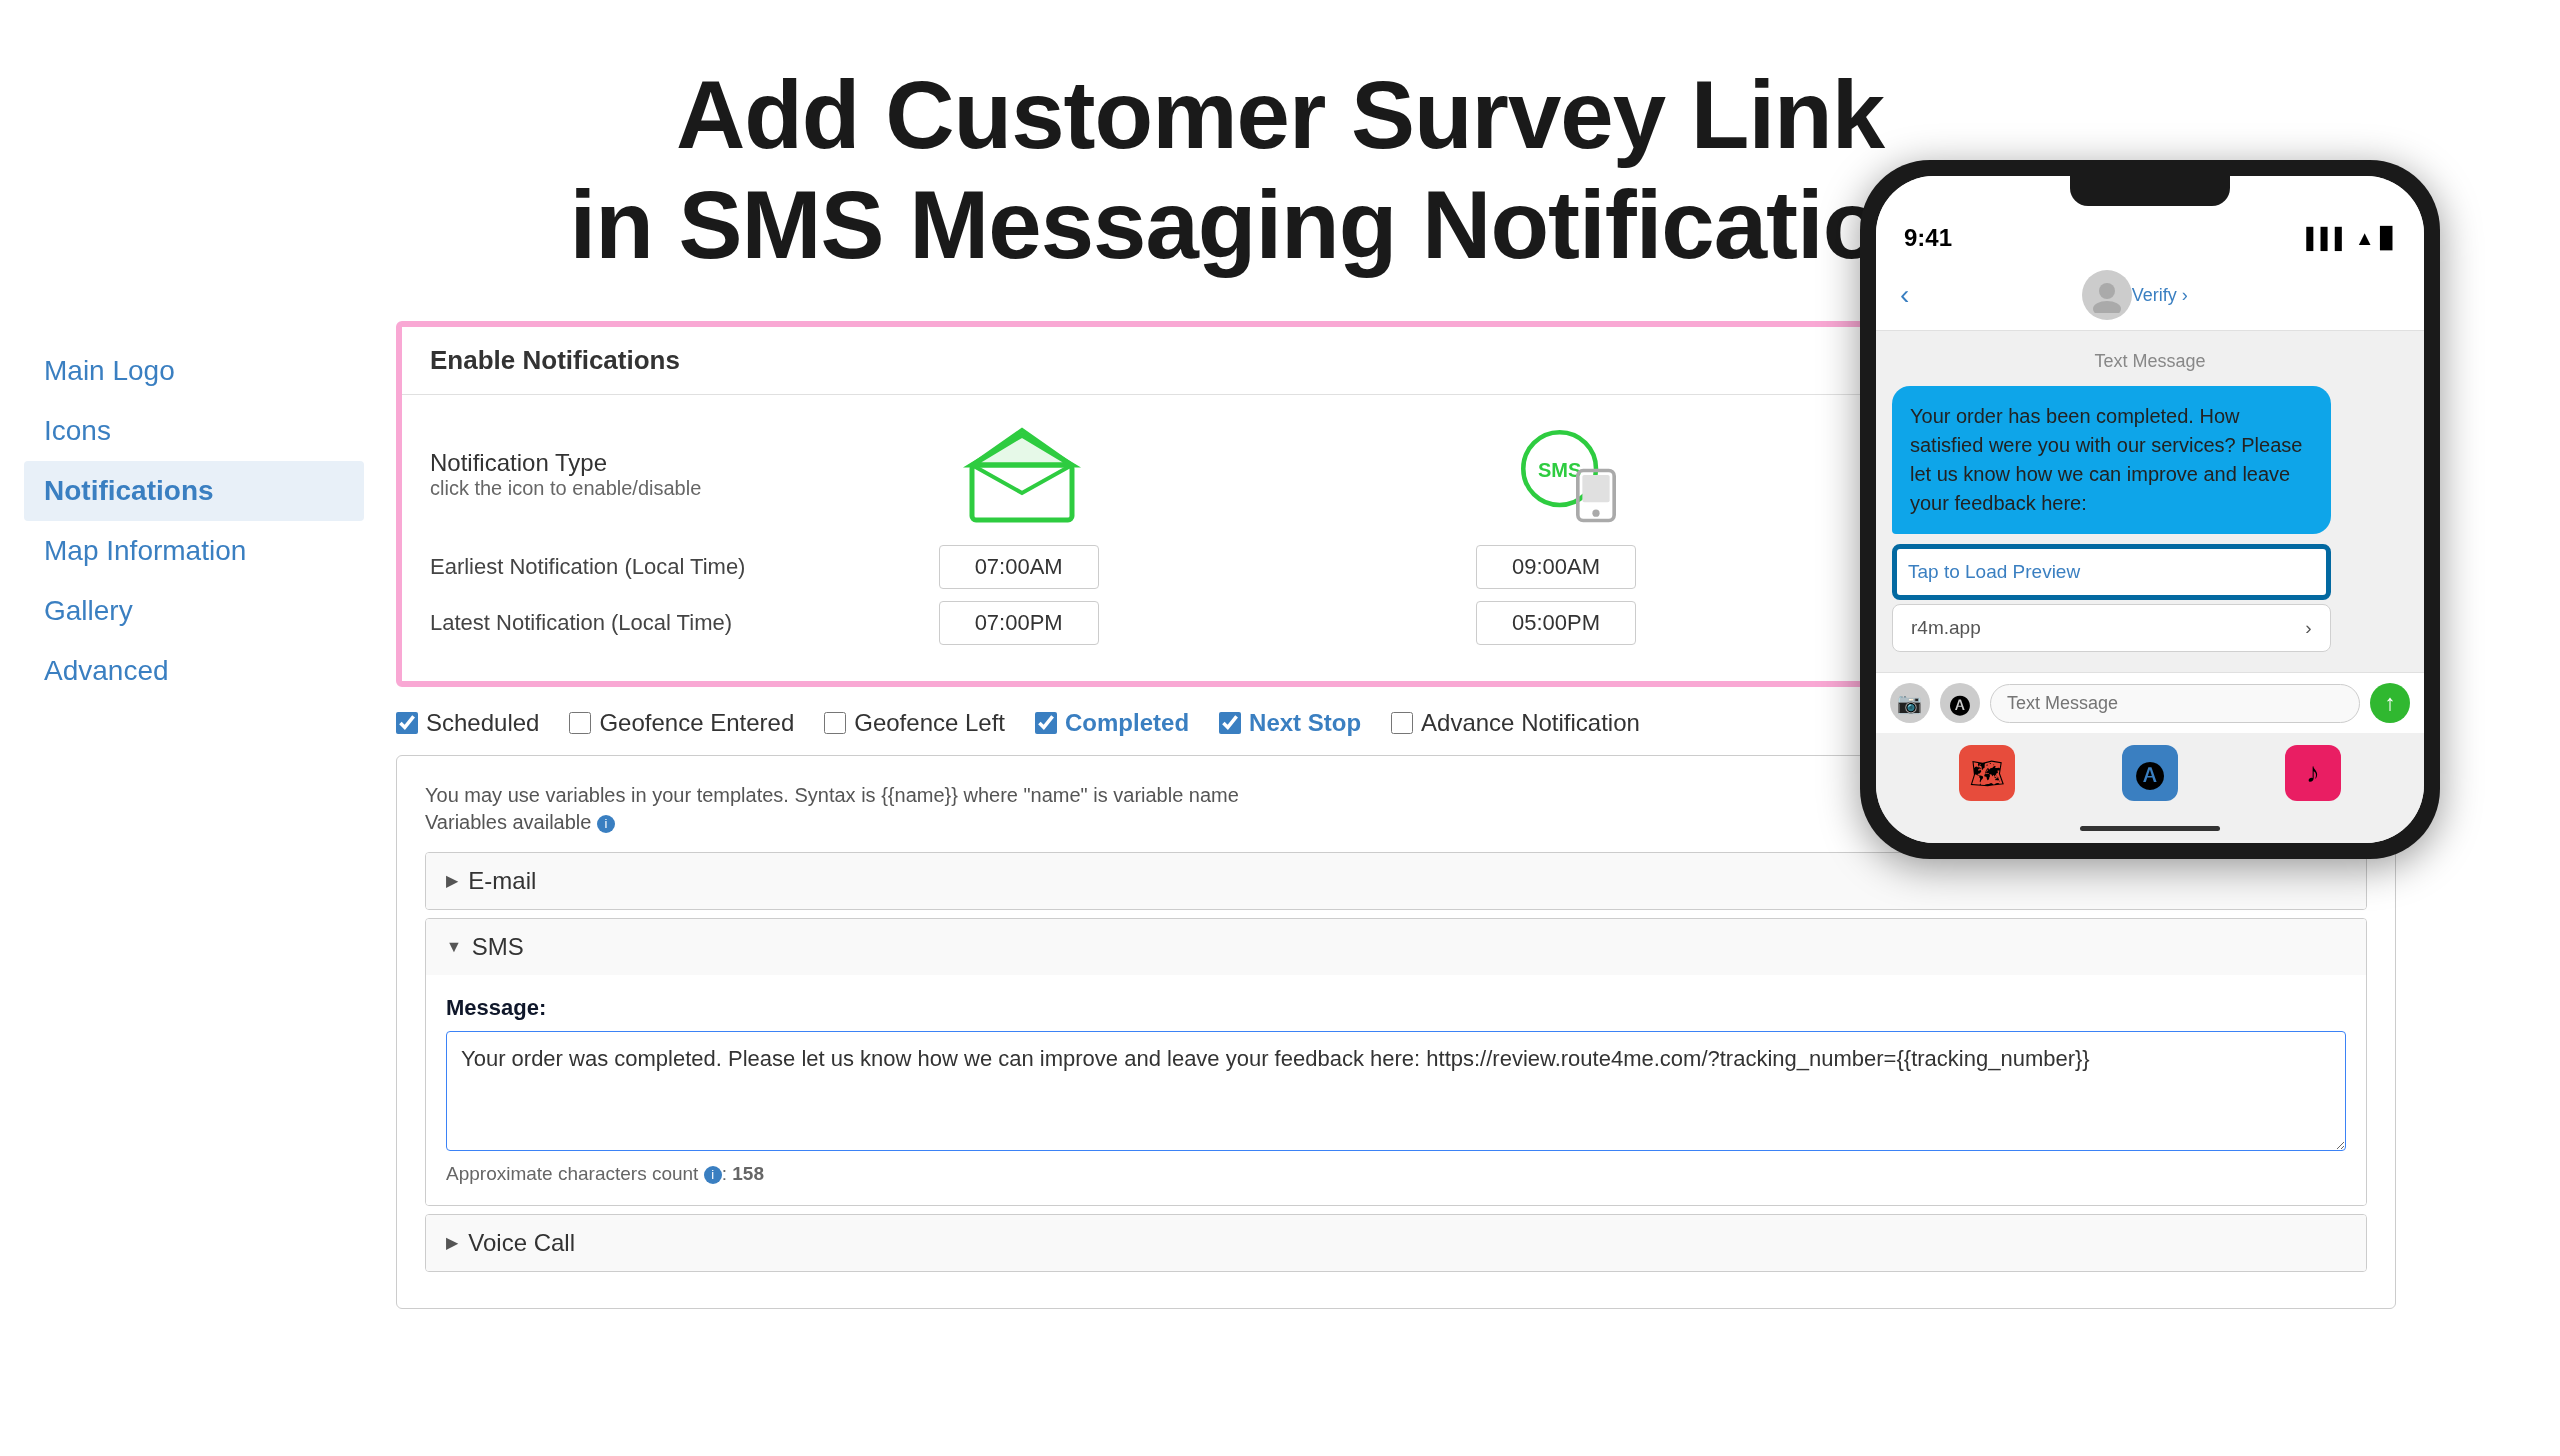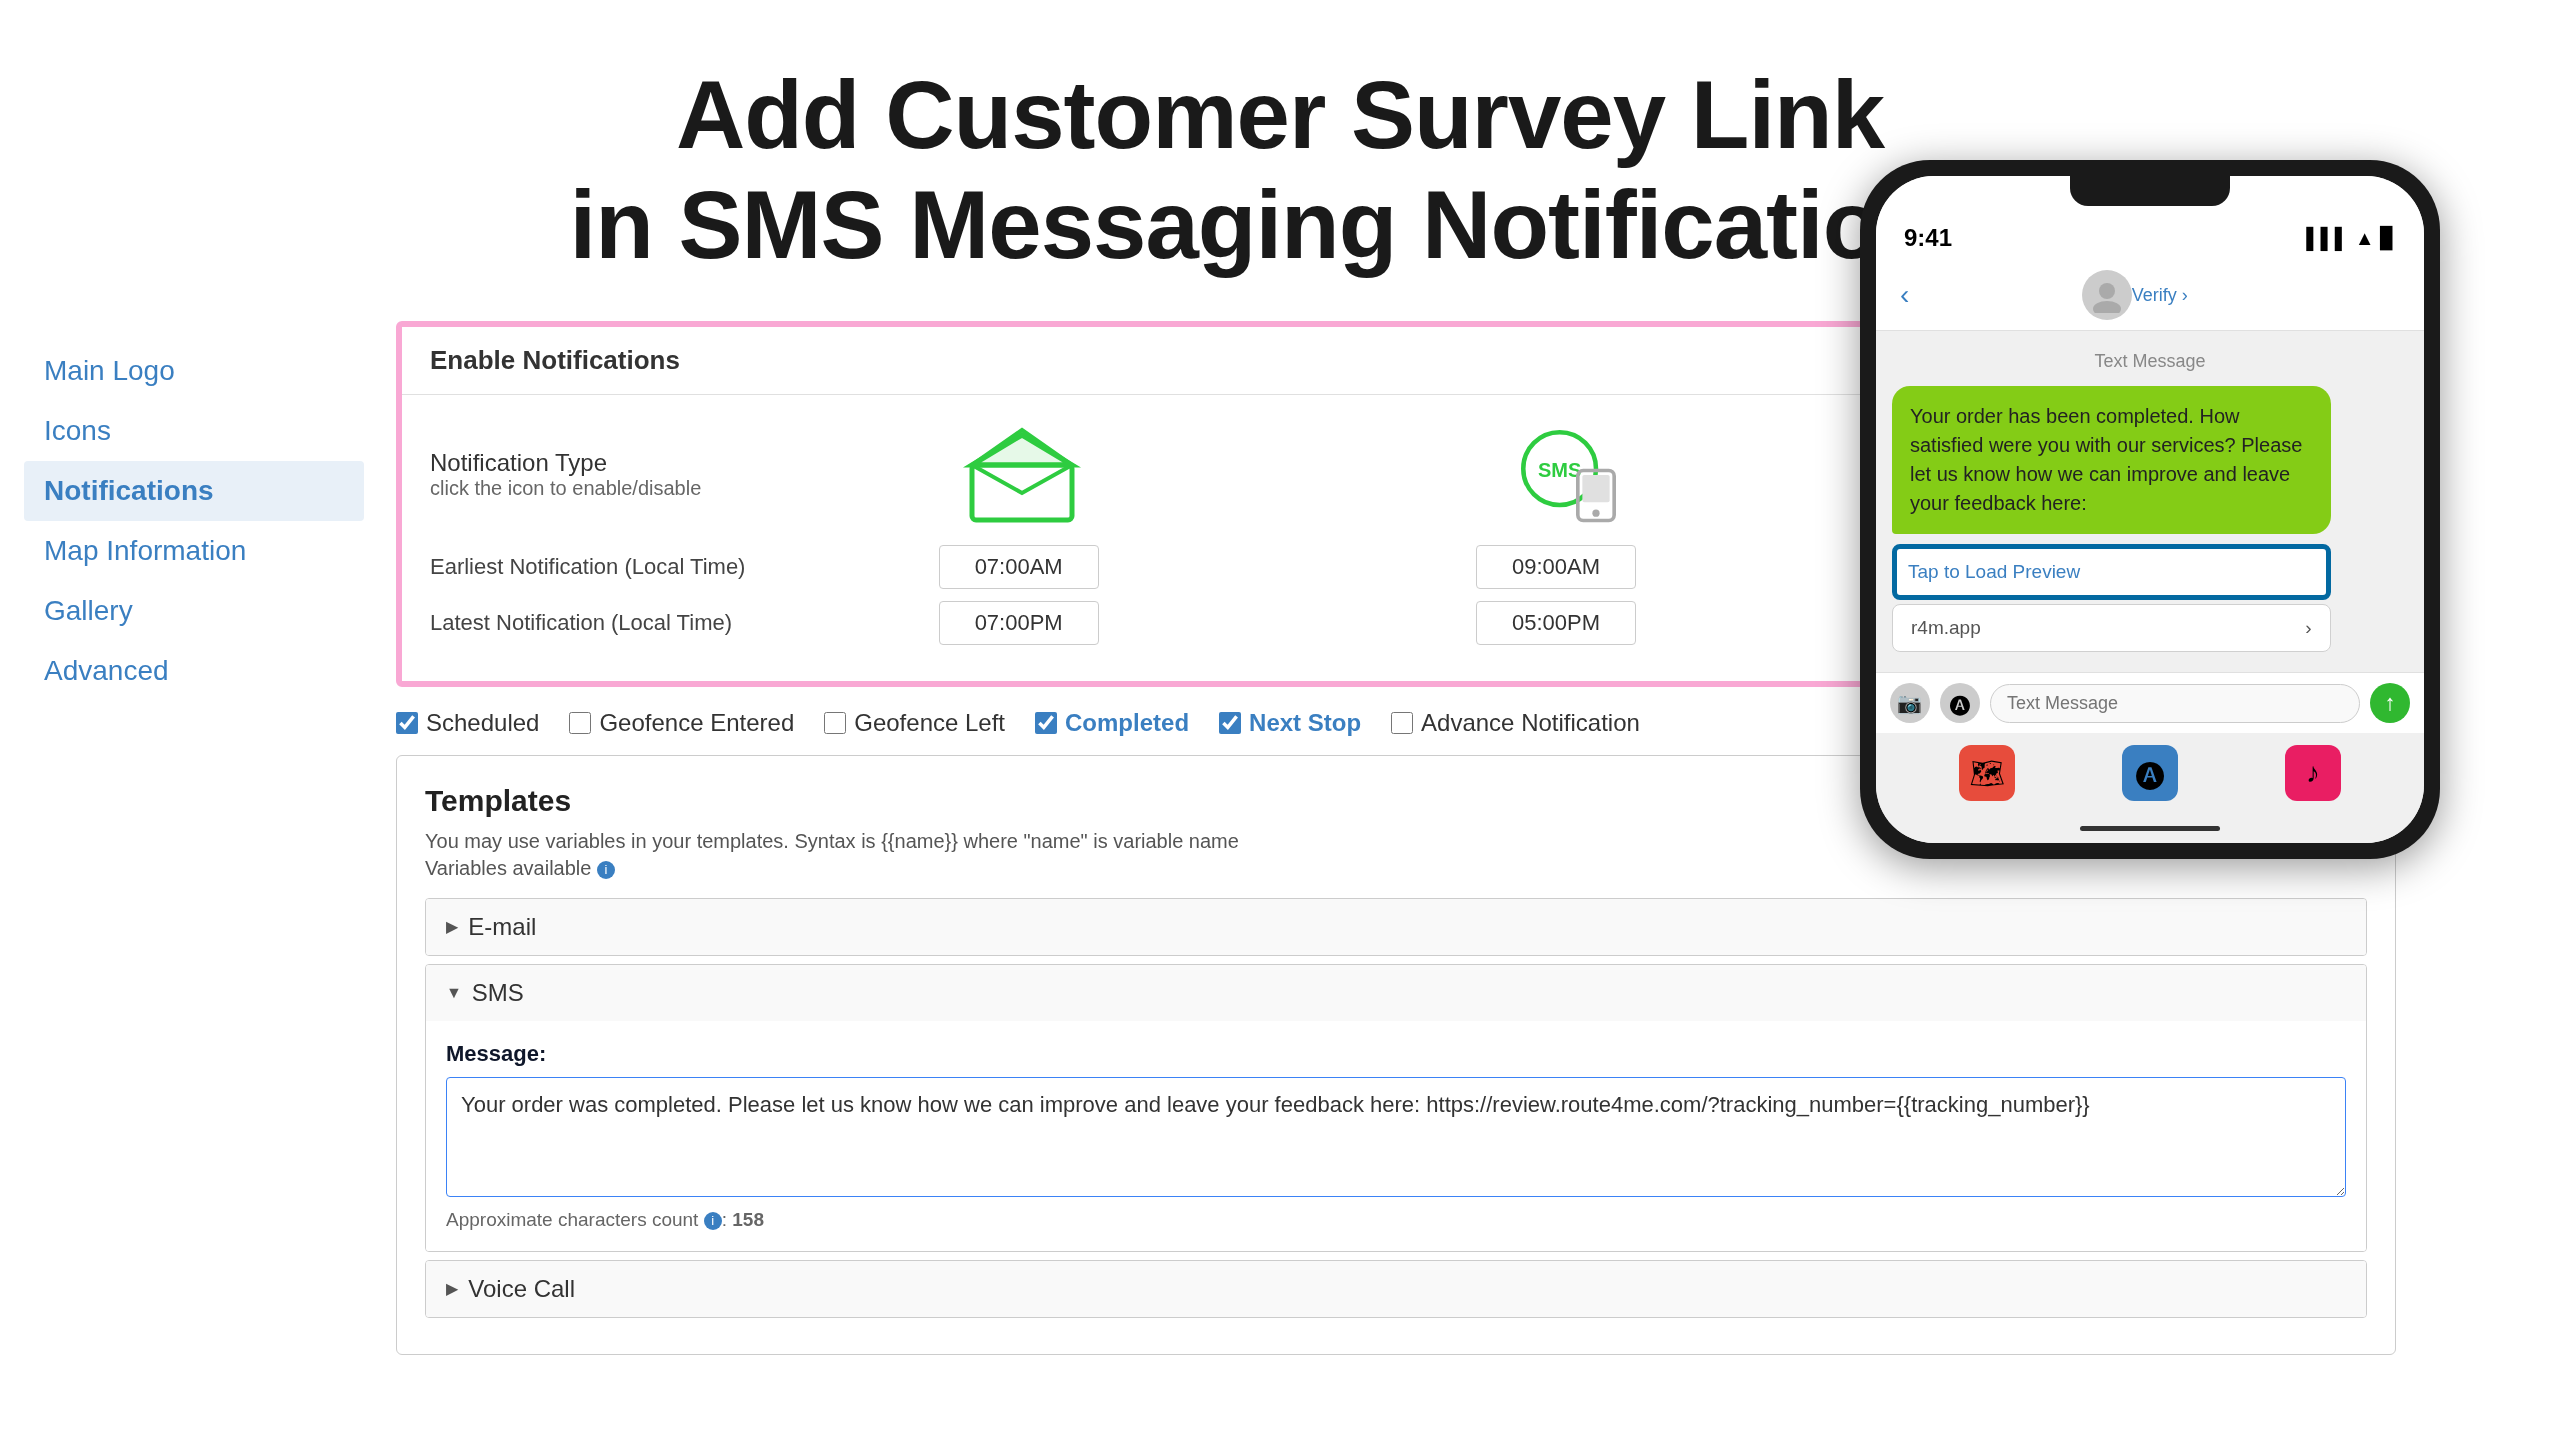--- a/index.html
+++ b/index.html
@@ -309,21 +309,21 @@
       padding: 20px 16px;
       min-height: 280px;
     }
     .text-message-label {
       text-align: center;
       font-size: 18px;
       color: #888;
       margin-bottom: 14px;
     }
     .message-bubble {
-      background: #84cc16;
+      background: #0ea5e9;
       border-radius: 18px 18px 18px 4px;
       padding: 16px 18px;
       font-size: 20px;
       color: #222;
       max-width: 85%;
       margin-bottom: 10px;
       line-height: 1.45;
     }
     .tap-to-load {
       background: #fff;
@@ -555,23 +555,20 @@
         <input type="checkbox" checked="" style=""> 
           <span class="tab-label">Next Stop</span>
       </label>
       <label class="tab-item">
         <input type="checkbox" style=""> 
           <span class="tab-label">Advance Notification</span>
       </label>
     </div>
 
     <div class="templates-section">
-      <div class="templates-title">
-        <span>Templates</span>
-      </div>
       <div class="templates-desc">
         <span>You may use variables in your templates. Syntax is {{name}} where "name" is variable name</span>
       </div>
       <div class="templates-vars">
         <span>Variables available</span>
         <span class="info-icon">i</span>
       </div>
 
       <div class="accordion-item">
         <div class="accordion-header">

